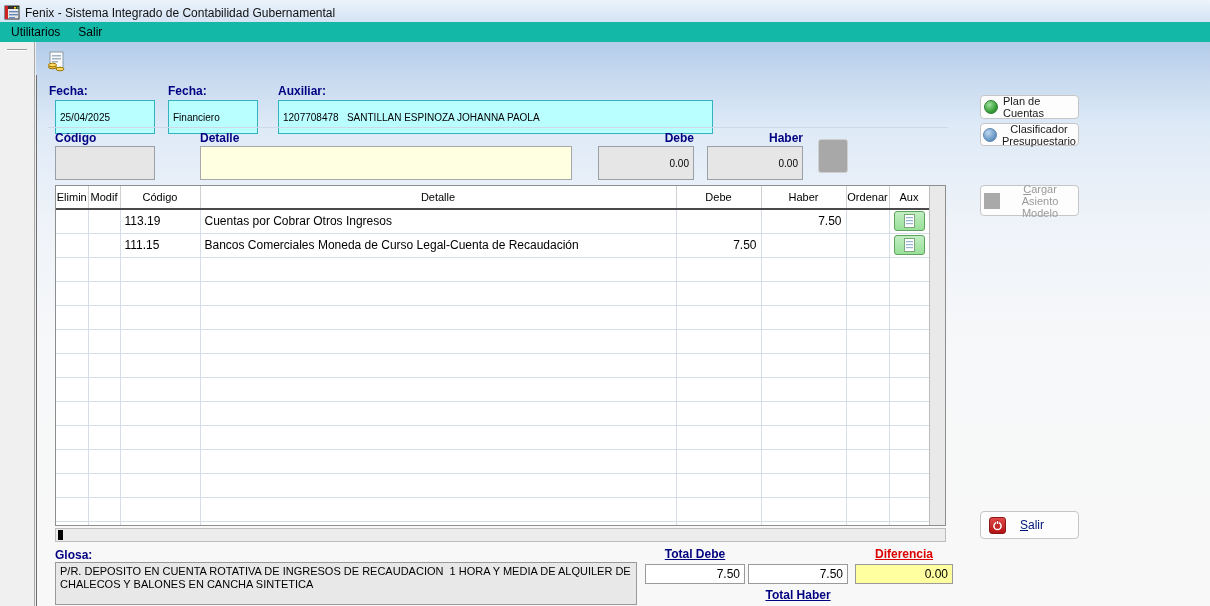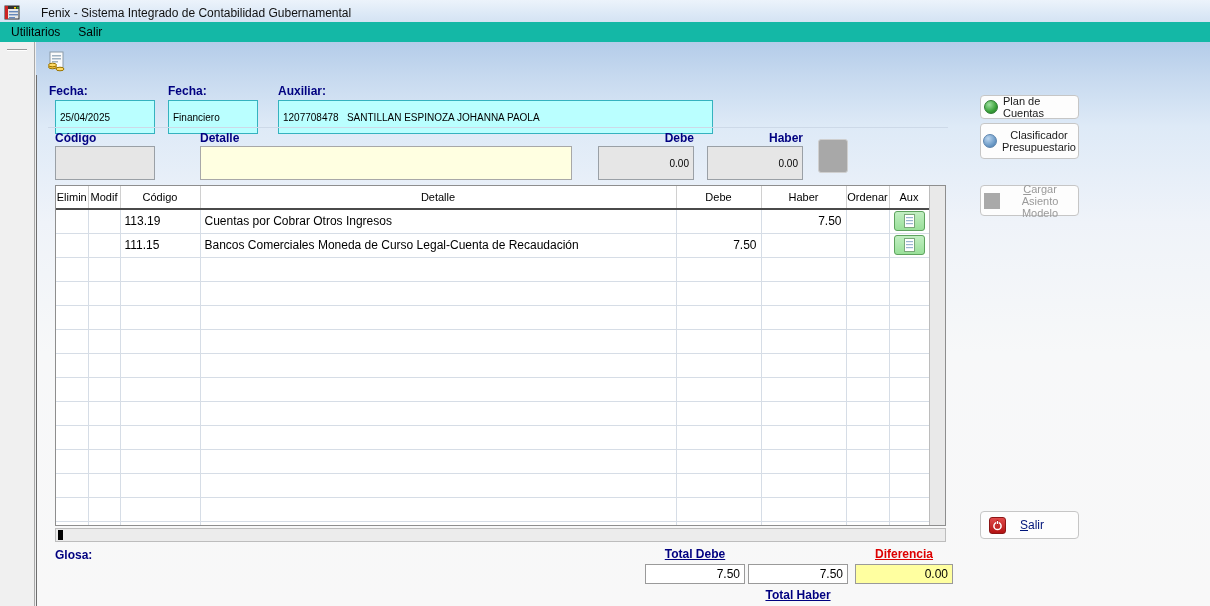--- a/index.html
+++ b/index.html
@@ -8,21 +8,21 @@
     position:relative; width:1210px; height:606px; overflow:hidden;
     font-family:"Liberation Sans", sans-serif; font-size:12px; color:#000;
     background:#f0f0f0;
   }
 
   
   .titlebar {
     position:absolute; left:0; top:0; width:1210px; height:26px;
     background:linear-gradient(180deg,#ecf3fb 0%,#dbe8f6 60%,#d2e1f2 100%);
     border-bottom:1px solid #c2d1e4;
-    display:flex; align-items:center; gap:21px; padding-left:4px;
+    display:flex; align-items:center; gap:5px; padding-left:4px;
   }
   .titlebar .title { font-size:12px; color:#101010; }
 
   
   .menubar {
     position:absolute; left:0; top:22px; width:1210px; height:20px;
     background:#14b8a6; display:flex; align-items:center; padding-left:2px;
   }
   .menu-item { padding:3px 9px; font-size:12px; cursor:default; }
 
@@ -187,21 +187,21 @@
     <div class="abs field gray num" style="left:562px; top:104px; width:96px; height:23px;">0.00</div>
     <div class="abs field gray num" style="left:671px; top:104px; width:96px; height:23px;">0.00</div>
 
     <div class="abs" style="left:782px; top:97px; width:30px; height:34px; background:#a8a8a8; border:1px solid #cfcfcf; border-radius:3px;"></div>
 
     <div class="btn" style="left:944px; top:53px; width:99px; height:24px;">
       <span class="sphere green"></span>
       <span>Plan de Cuentas</span>
     </div>
 
-    <div class="btn" style="left:944px; top:81px; width:99px; height:36px;">
+    <div class="btn" style="left:944px; top:81px; width:99px; height:23px;">
       <span class="sphere blue"></span>
       <span class="two-line"><span>Clasificador</span><br><span>Presupuestario</span></span>
     </div>
 
     <div class="btn disabled" style="left:944px; top:143px; width:99px; height:31px;">
       <span class="gray-square"></span>
       <span class="two-line"><span class="u">C</span><span>argar Asiento</span><br><span>Modelo</span></span>
     </div>
 
     <div class="btn salir-btn" style="left:944px; top:469px; width:99px; height:28px; justify-content:flex-start; padding-left:8px;">
@@ -400,20 +400,21 @@
           </tbody>
       </table>
       <div class="vscroll"></div>
     </div>
 
     <div class="hscroll">
       <div class="thumb"></div>
     </div>
 
     <span class="abs lbl" style="left:19px; top:506px;">Glosa:</span>
+    <div class="glosa-box">P/R. DEPOSITO EN CUENTA ROTATIVA DE INGRESOS DE RECAUDACION  1 HORA Y MEDIA DE ALQUILER DE CHALECOS Y BALONES EN CANCHA SINTETICA</div>
 
     <span class="tot-lbl" style="left:609px; top:505px; width:100px;">Total Debe</span>
     <span class="tot-lbl" style="left:712px; top:505px; width:100px;margin-top:41px;">Total Haber</span>
     <span class="tot-lbl red" style="left:819px; top:505px; width:98px;">Diferencia</span>
 
     <div class="tot-field" style="left:609px; top:522px; width:100px;">7.50</div>
     <div class="tot-field" style="left:712px; top:522px; width:100px;">7.50</div>
     <div class="tot-field yellow" style="left:819px; top:522px; width:98px;">0.00</div>
 
   </div>

